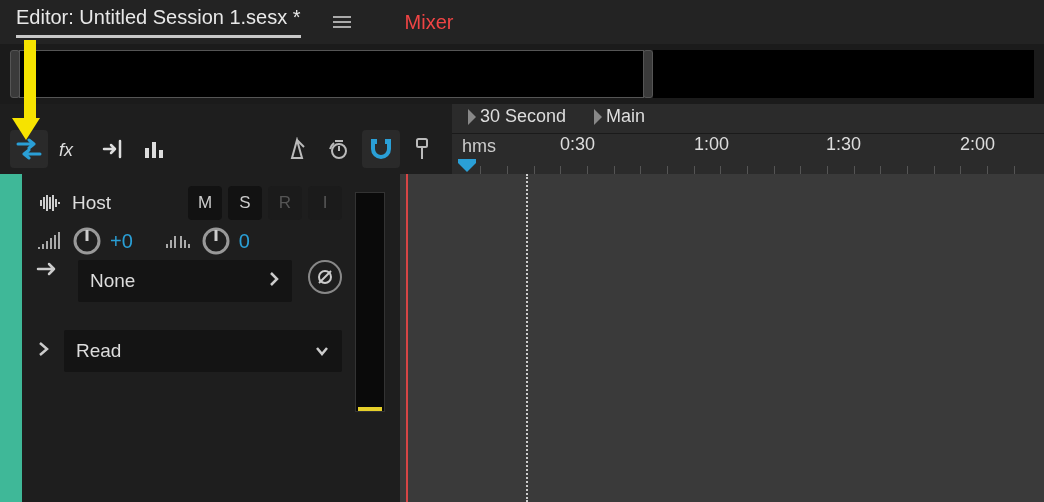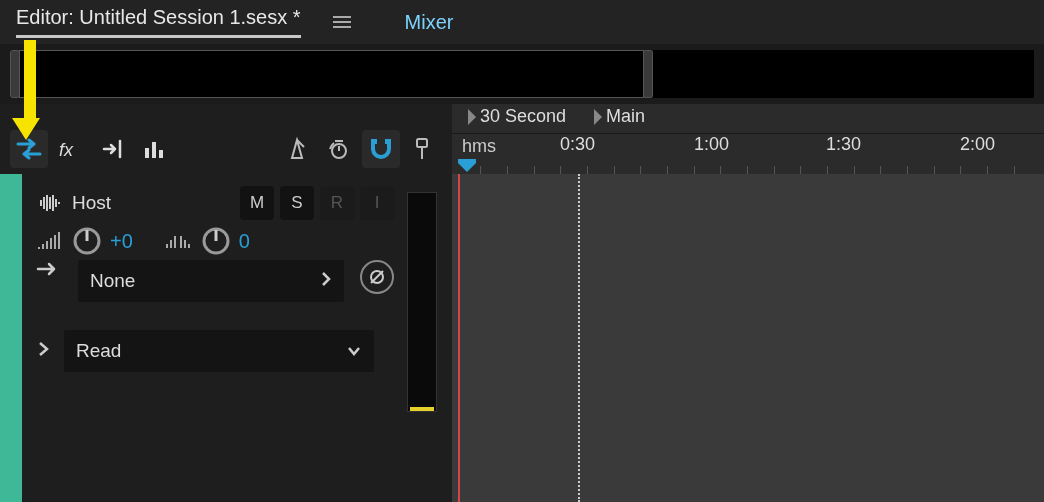--- a/index.html
+++ b/index.html
@@ -18,21 +18,21 @@
     padding: 16px 16px;
     gap: 24px;
     background: #232323;
   }
   .tab-editor {
     color: #e8e8e8;
     border-bottom: 3px solid #c8c8c8;
     padding-bottom: 6px;
   }
   .tab-mixer {
-    color: #7dd3fc;
+    color: #ef4444;
   }
   .hamburger {
     display: inline-flex;
     flex-direction: column;
     gap: 3px;
     margin-left: 8px;
   }
   .hamburger span {
     width: 18px;
     height: 2px;
@@ -178,21 +178,21 @@
   
   .track-area {
     display: flex;
     height: 328px;
   }
   .color-stripe {
     width: 22px;
     background: #3fb898;
   }
   .track-panel {
-    width: 430px;
+    width: 378px;
     background: #1e1e1e;
     display: flex;
     flex-direction: column;
     gap: 6px;
     padding: 12px 10px 10px 14px;
     color: #ddd;
     font-size: 19px;
   }
   .track-header {
     display: flex;

